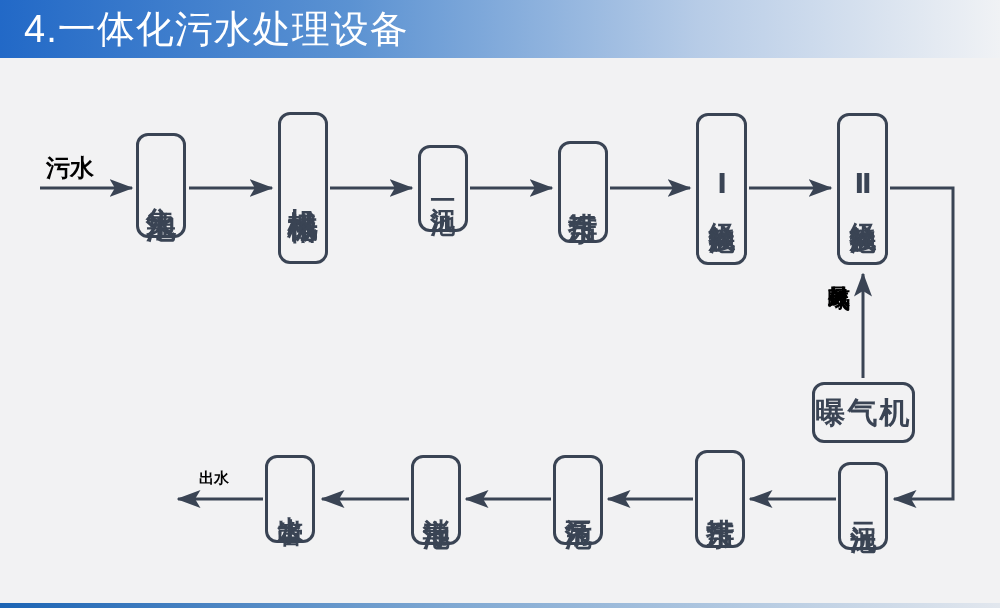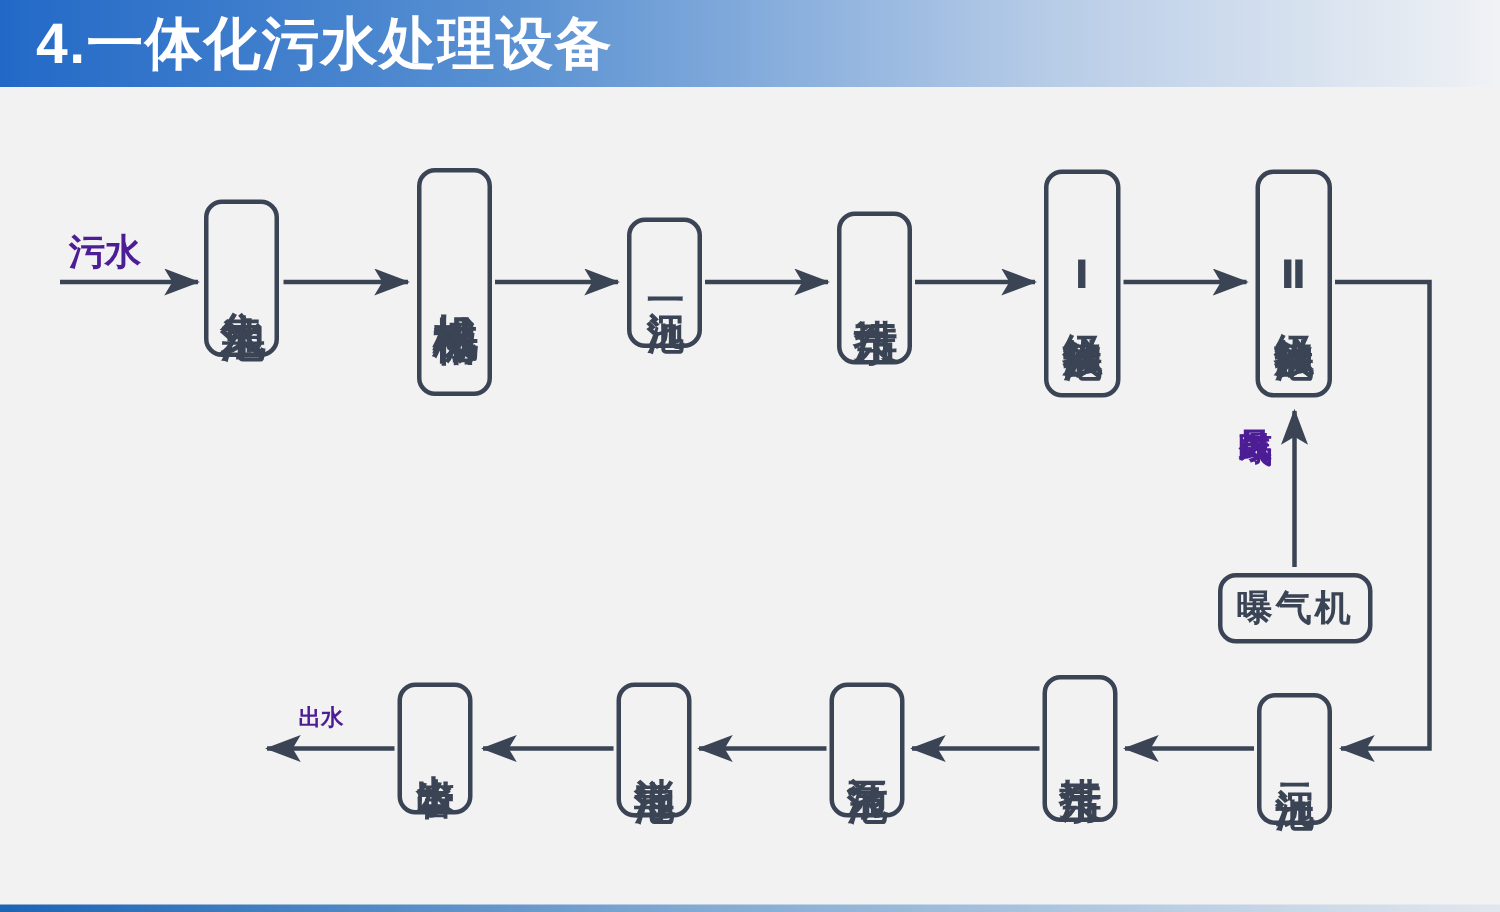--- a/index.html
+++ b/index.html
@@ -11,21 +11,21 @@
     font-family:"Liberation Sans","DejaVu Sans",sans-serif;
   }
   .title-bar{
     position:absolute;left:0;top:0;width:1000px;height:58px;
     background:linear-gradient(90deg,#2269c7 0%,#5b92d2 35%,#b7cce7 70%,#f0f2f5 100%);
     display:flex;align-items:center;
   }
   .title-text{
     color:#ffffff;
     font-size:38px;
-    font-weight:bold;
+    font-weight:normal;
     padding-left:24px;
     letter-spacing:1px;
     white-space:nowrap;
   }
   .bottom-bar{
     position:absolute;left:0;bottom:0;width:1000px;height:5px;
     background:linear-gradient(90deg,#1c64b4 0%,#7fa8d2 45%,#e2e7ee 100%);
   }
   .connectors{position:absolute;left:0;top:0;}
   .node{
@@ -39,23 +39,24 @@
     display:flex;align-items:center;justify-content:center;
     line-height:1.05;
   }
   .vtext{
     writing-mode:vertical-rl;
     text-orientation:upright;
     letter-spacing:2px;
   }
   .flow-label{
     position:absolute;
-    color:#4c1d95;
+    color:#000000;
     font-weight:bold;
     white-space:nowrap;
+    font-family:Liberation Mono, monospace;
   }
 </style>
 </head>
 <body>
 
 <div class="slide">
 
   <div class="title-bar">
     <div class="title-text">4.一体化污水处理设备</div>
   </div>
@@ -89,20 +90,20 @@
   <div class="node vtext" style="left:558px;top:141px;width:50px;height:102px;font-size:29px;">排污泵</div>
   <div class="node vtext" style="left:696px;top:113px;width:51px;height:152px;font-size:26px;">Ⅰ级接触池</div>
   <div class="node vtext" style="left:837px;top:113px;width:51px;height:152px;font-size:26px;">Ⅱ级接触池</div>
 
   <div class="node vtext" style="left:838px;top:462px;width:50px;height:88px;font-size:26px;">二沉池</div>
   <div class="node vtext" style="left:695px;top:450px;width:50px;height:98px;font-size:28px;">排污泵</div>
   <div class="node vtext" style="left:553px;top:455px;width:50px;height:90px;font-size:27px;">污泵池</div>
   <div class="node vtext" style="left:411px;top:455px;width:50px;height:90px;font-size:27px;">消毒池</div>
   <div class="node vtext" style="left:265px;top:455px;width:50px;height:88px;font-size:26px;">出水管</div>
 
-  <div class="node" style="left:812px;top:382px;width:103px;height:47px;font-size:24px;letter-spacing:2px;">曝气机</div>
+  <div class="node" style="left:812px;top:382px;width:103px;height:61px;font-size:30px;letter-spacing:2px;">曝气机</div>
   <div class="flow-label vtext" style="left:822px;top:268px;height:100px;font-size:22px;letter-spacing:1px;">鼓风曝气</div>
 
   <div class="flow-label" style="left:46px;top:152px;font-size:24px;">污水</div>
   <div class="flow-label" style="left:199px;top:469px;font-size:15px;">出水</div>
 
   <div class="bottom-bar"></div>
 </div>
 
 </body></html>

